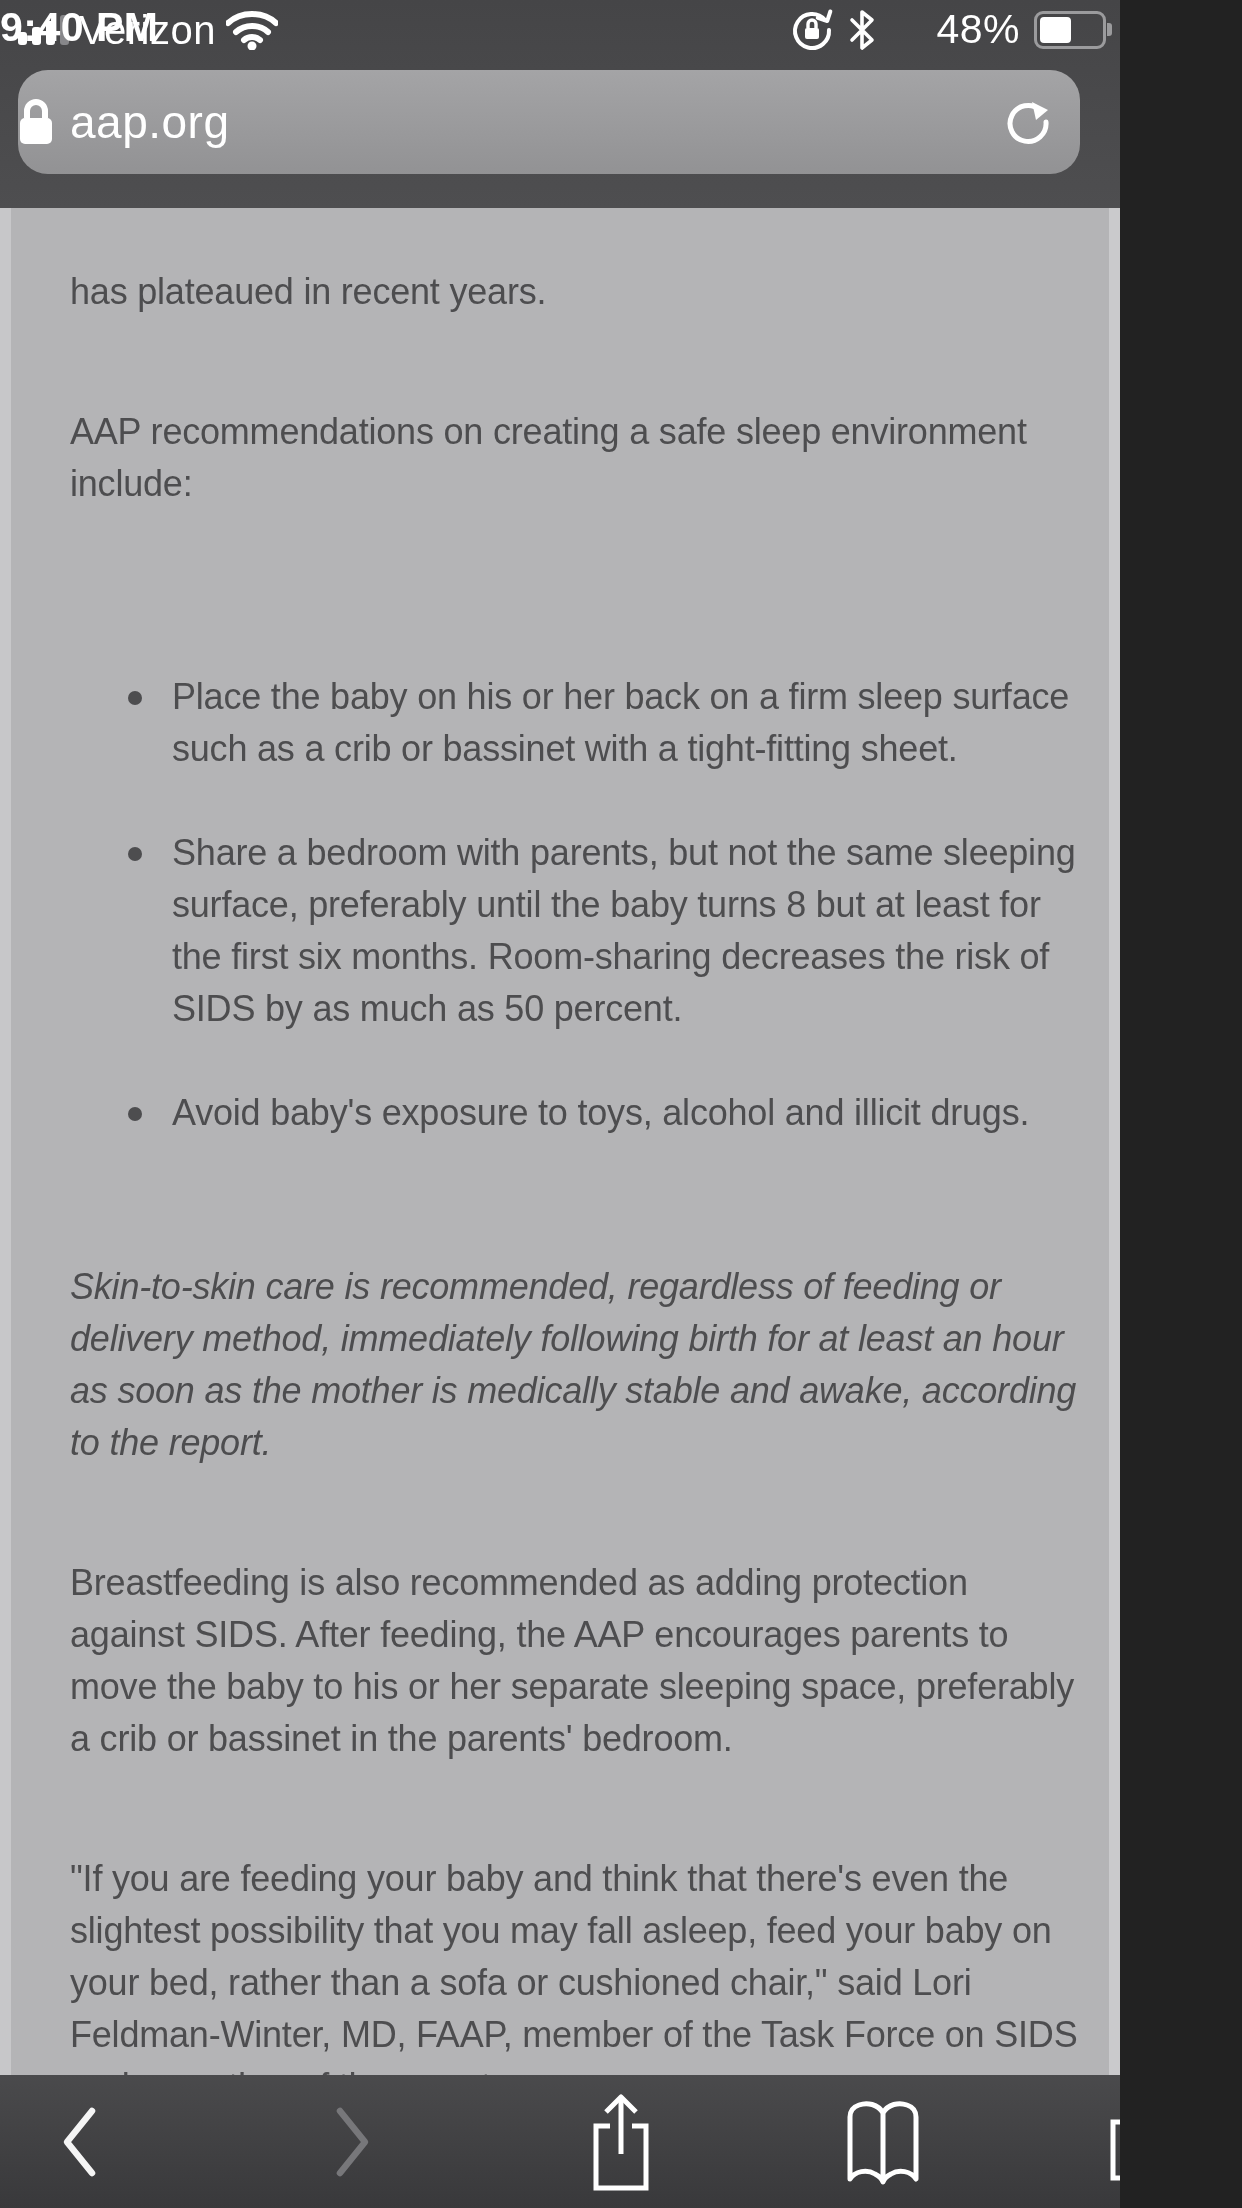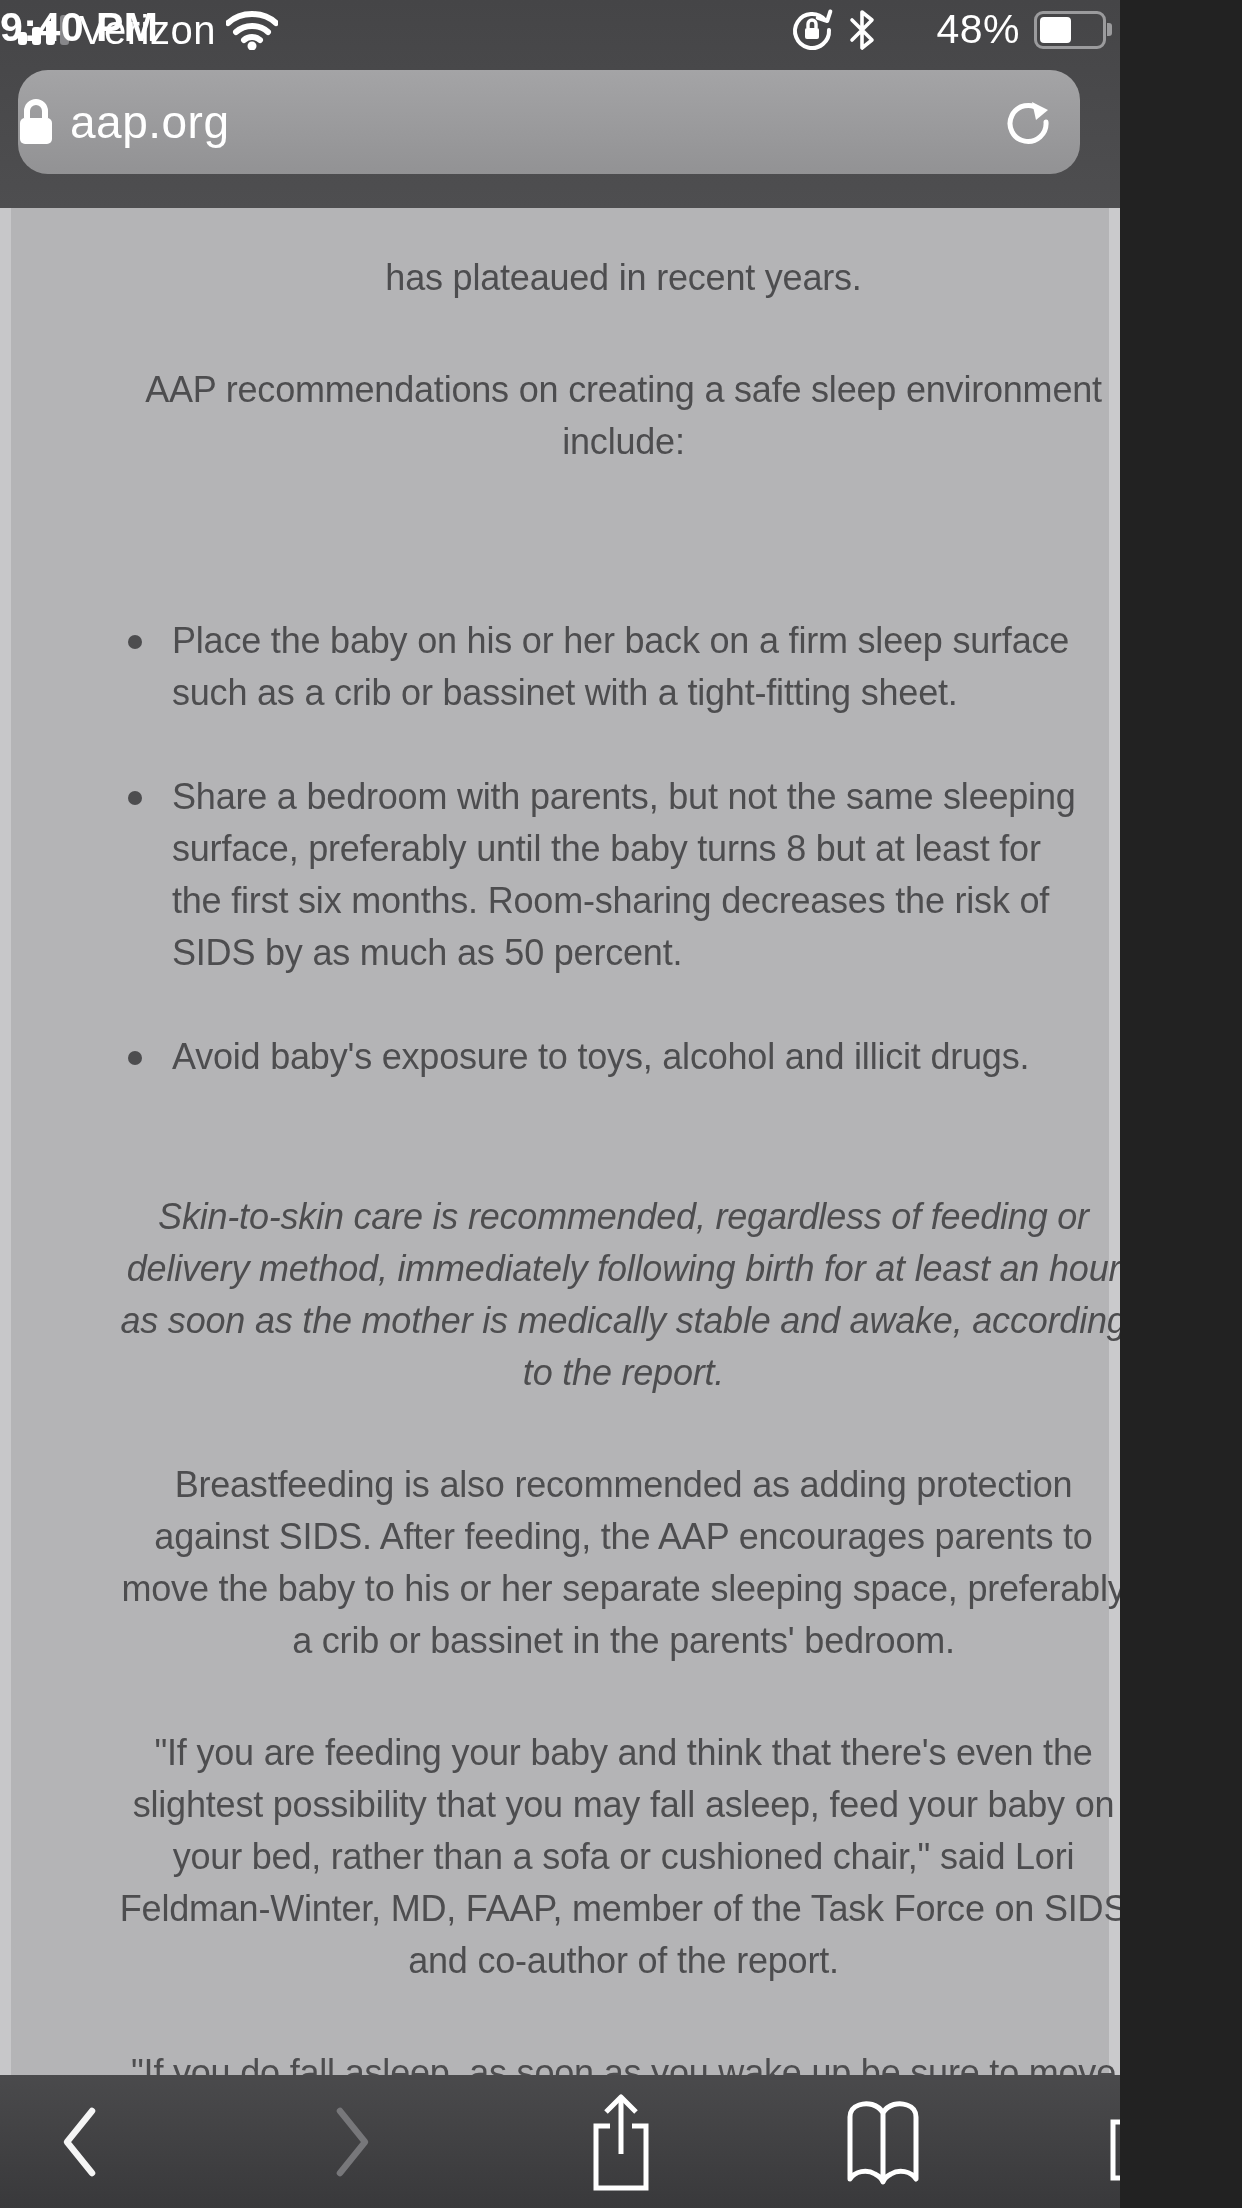--- a/index.html
+++ b/index.html
@@ -45,21 +45,21 @@
   }
   .url-text{font-size:46px;color:#fff;letter-spacing:.5px;display:flex;align-items:center;gap:16px;}
   .reload-btn{position:absolute;right:26px;top:26px;width:52px;height:52px;display:flex;align-items:center;justify-content:center;}
 
   
   .content{
     position:absolute;left:52px;top:196px;width:1143px;z-index:1;
     color:#4d4d4f;font-size:36px;line-height:52px;letter-spacing:-0.2px;
     white-space:pre-line;
   }
-  .content p{margin:4px;text-align:center;}
+  .content p{margin:18px;}
   .b-intro{margin-top:52px;}
   ul.b-list{margin:39px 0 0 0;padding:0 0 0 120px;list-style:none;}
   ul.b-list li{position:relative;margin:0;}
   ul.b-list li::before{
     content:"";position:absolute;left:-44px;top:20px;width:14px;height:14px;border-radius:50%;background:#4d4d4f;
   }
   .b-skin{margin-top:40px;font-style:italic;}
   .b-breast{margin-top:45px;}
   .b-q1{margin-top:44px;}
   .b-q2{margin-top:50px;}

